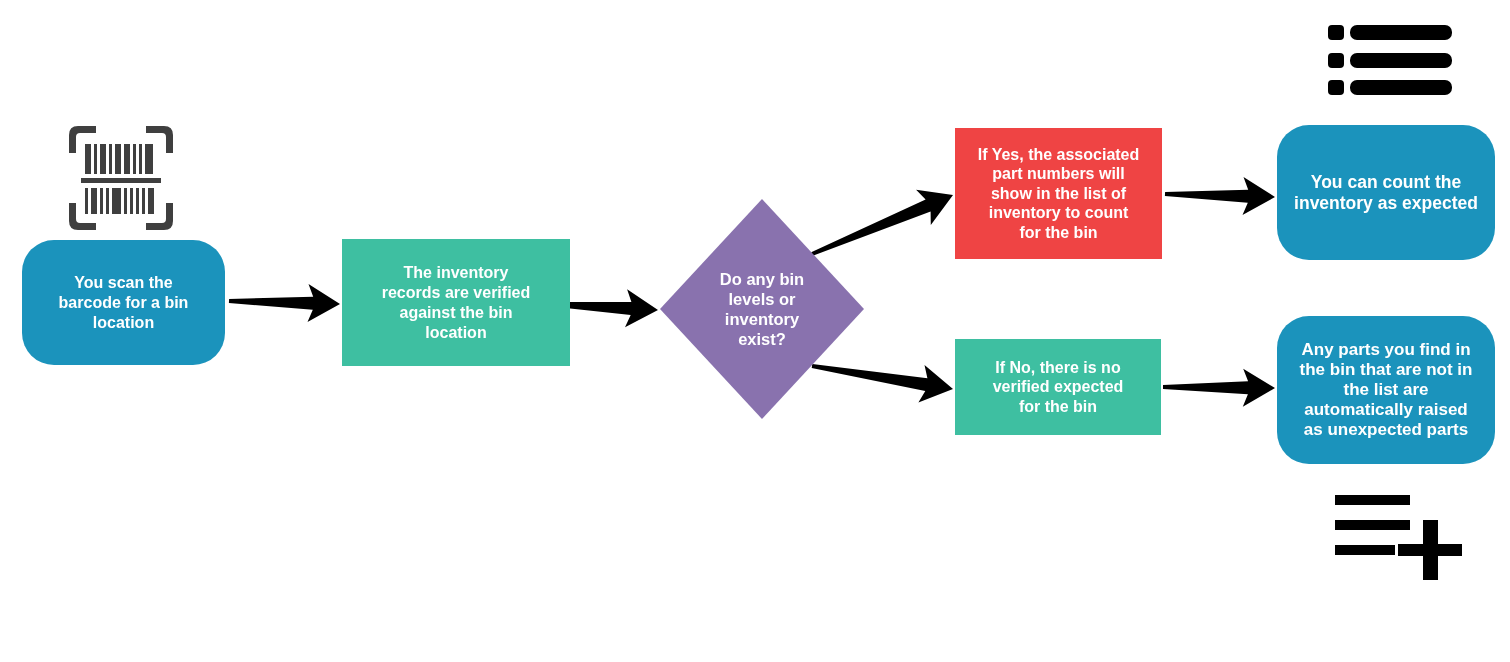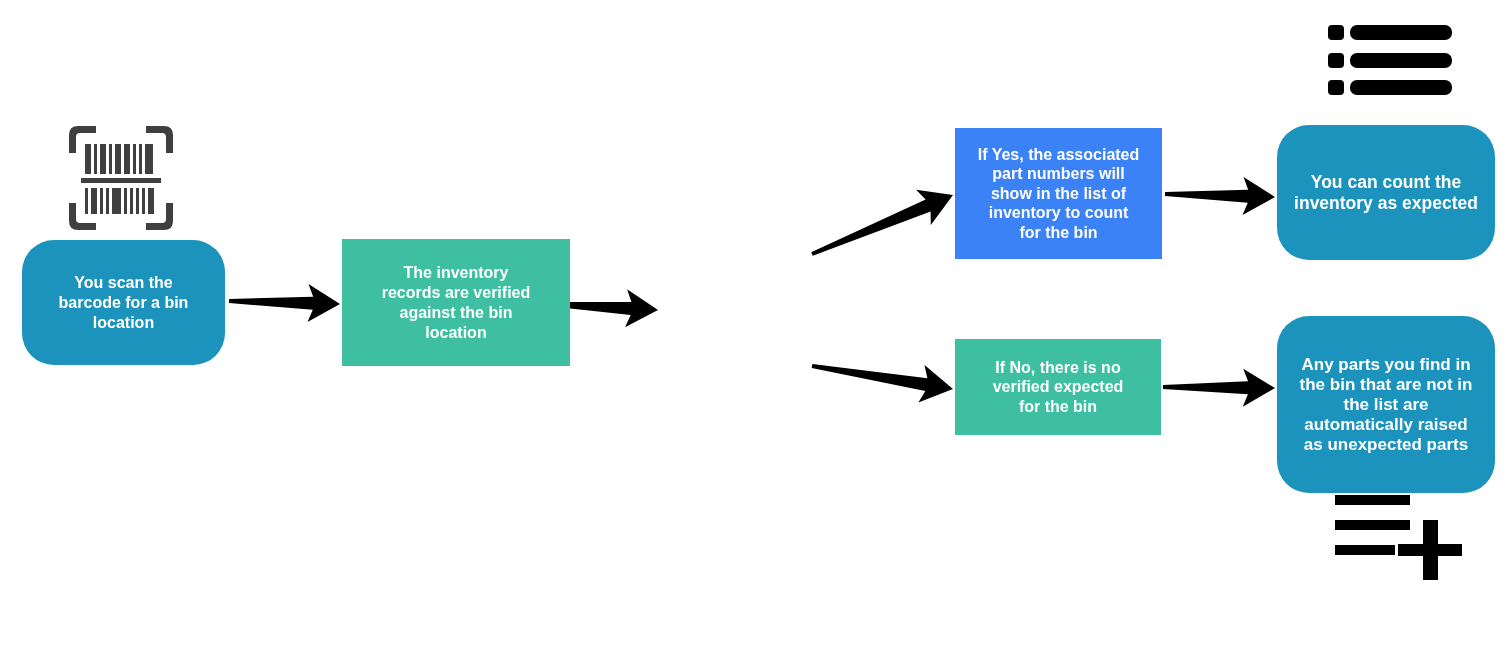--- a/index.html
+++ b/index.html
@@ -18,21 +18,21 @@
   .node-verify{left:342px;top:239px;width:228px;height:127px;font-size:16px;line-height:20px;}
   .node-decision{left:660px;top:199px;width:204px;height:220px;}
   .node-decision .diamond-svg{position:absolute;left:0;top:0;}
   .node-decision .diamond-text{
     position:relative;width:140px;text-align:center;color:#fff;font-weight:bold;
     white-space:pre-line;font-size:16.5px;line-height:20px;
   }
   .node-yes{left:955px;top:128px;width:207px;height:131px;font-size:16px;line-height:19.5px;}
   .node-count{left:1277px;top:125px;width:218px;height:135px;font-size:17.5px;line-height:21px;}
   .node-no{left:955px;top:339px;width:206px;height:96px;font-size:16px;line-height:19.5px;}
-  .node-unexpected{left:1277px;top:316px;width:218px;height:177px;font-size:17px;line-height:20px;}
+  .node-unexpected{left:1277px;top:316px;width:218px;height:148px;font-size:17px;line-height:20px;}
   .icon{position:absolute;display:block;}
   .icon-barcode{left:69px;top:126px;}
   .icon-list{left:1328px;top:24px;}
   .icon-listplus{left:1335px;top:493px;}
 </style>
 </head>
 <body>
 
 <div class="canvas">
 
@@ -97,22 +97,31 @@
 
   <div class="node rounded node-scan" style="background: rgb(27, 147, 188);">You scan the
 barcode for a bin
 location</div>
 
   <div class="node node-verify" style="background: rgb(62, 191, 161);">The inventory
 records are verified
 against the bin
 location</div>
 
+  <div class="node node-decision" style="color: rgb(137, 114, 174);">
+    <svg class="diamond-svg" width="204" height="220" viewBox="0 0 204 220">
+      <polygon points="102,0 204,110 102,220 0,110" fill="currentColor"></polygon>
+    </svg>
+    <div class="diamond-text">Do any bin
+levels or
+inventory
+exist?</div>
+  </div>
 
-  <div class="node node-yes" style="background: #3b82f6;">If Yes, the associated
+  <div class="node node-yes" style="background: #ef4444;">If Yes, the associated
 part numbers will
 show in the list of
 inventory to count
 for the bin</div>
 
   <div class="node rounded node-count" style="background: rgb(27, 147, 188);">You can count the
 inventory as expected</div>
 
   <div class="node node-no" style="background: rgb(62, 191, 161);">If No, there is no
 verified expected

